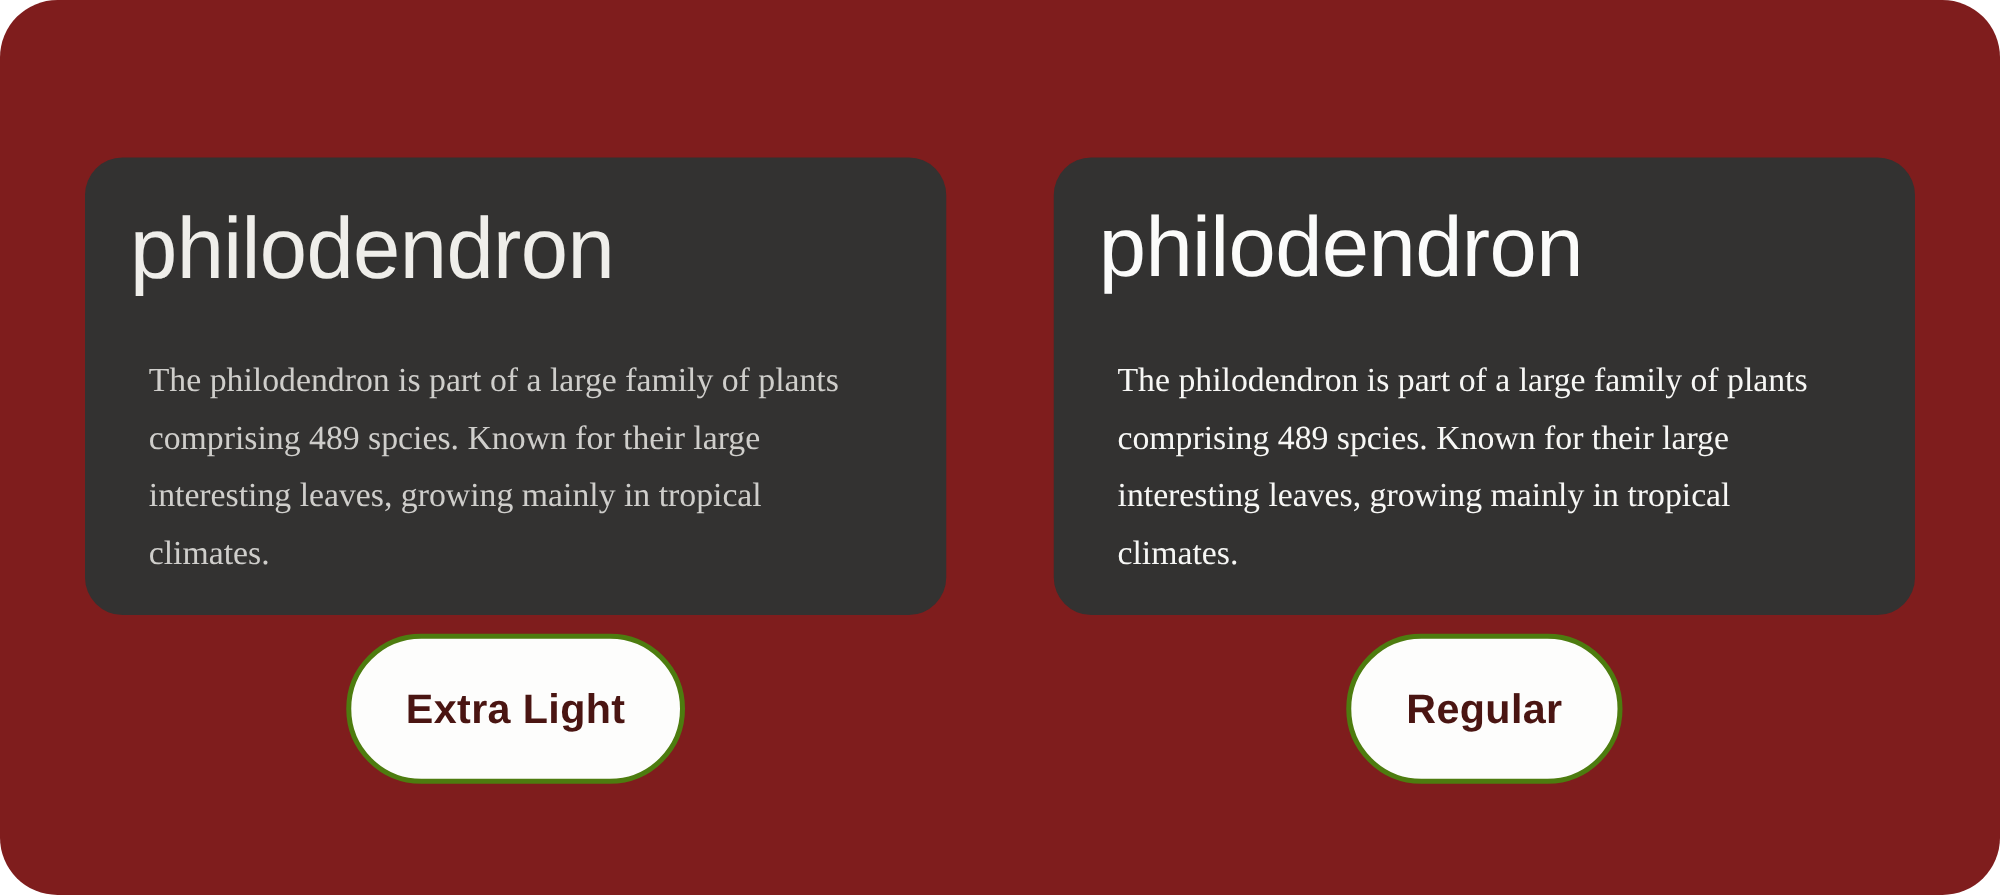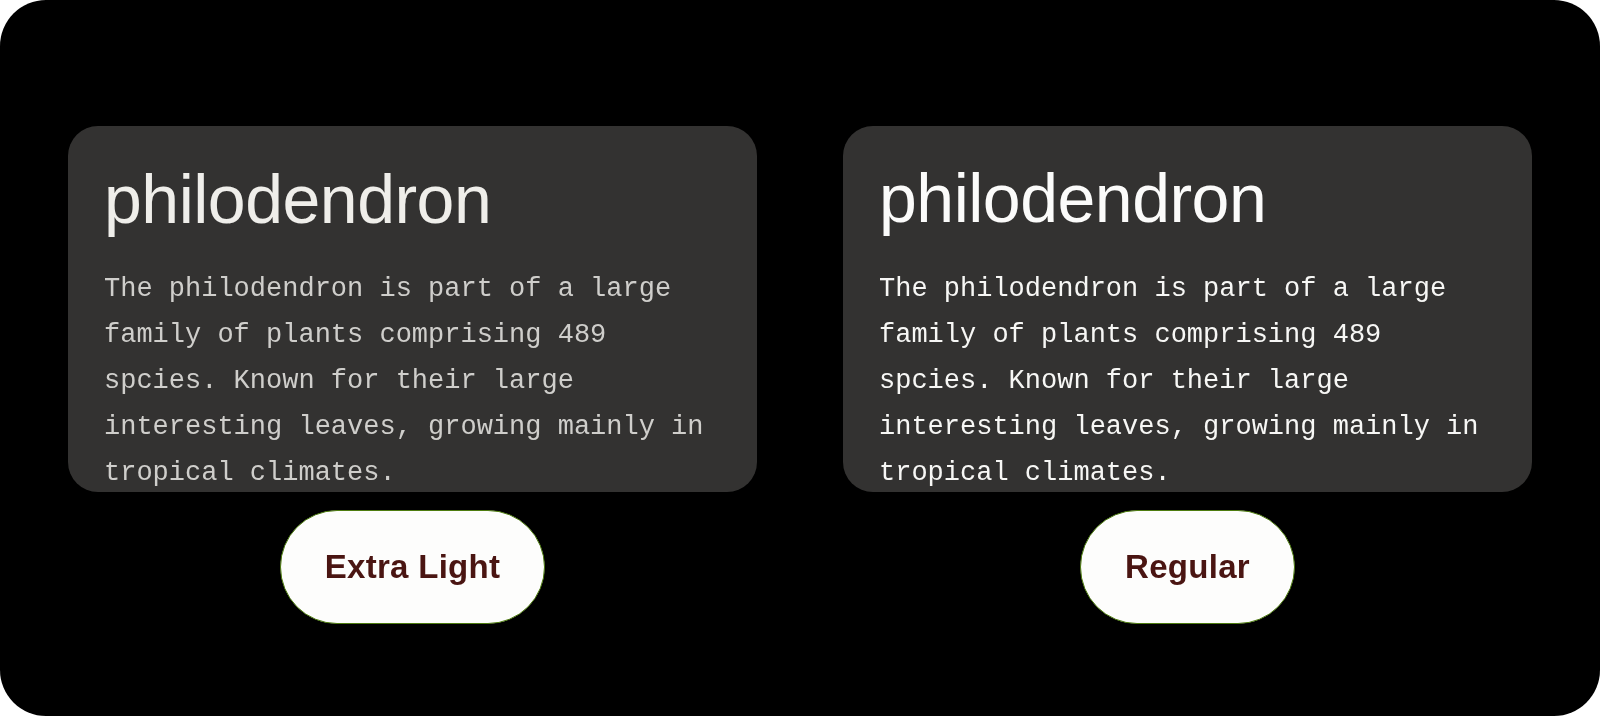--- a/index.html
+++ b/index.html
@@ -11,21 +11,21 @@
     width: 1600px;
     height: 716px;
     overflow: hidden;
     font-family: "Liberation Sans", sans-serif;
   }
 
   #canvas {
     position: relative;
     width: 1600px;
     height: 716px;
-    background: #000000;
+    background: #7f1d1d;
     border-radius: 46px;
     box-sizing: border-box;
     overflow: hidden;
   }
 
   #specimen-row {
     position: absolute;
     left: 68px;
     top: 126px;
     width: 1464px;
@@ -47,23 +47,23 @@
   .card-heading {
     margin: 0;
     font-family: "Liberation Sans", sans-serif;
     font-size: 68px;
     line-height: 1.0;
     letter-spacing: -0.5px;
     white-space: nowrap;
   }
 
   .card-body {
-    margin: 0;
+    margin: 15px;
     padding-top: 34px;
-    font-family: Liberation Mono, monospace;
+    font-family: Liberation Serif, serif;
     font-size: 27px;
     line-height: 46px;
   }
 
   
   .card-extralight .card-heading {
     color: #efeeea;
     font-weight: 200;
     -webkit-text-stroke: 0.001px #efeeea;
     transform: scaleY(1.02);
@@ -103,21 +103,21 @@
   }
   .label-slot.slot-left  { left: 0; }
   .label-slot.slot-right { left: 775px; text-align: center; }
 
   .weight-pill {
     display: inline-flex;
     align-items: center;
     justify-content: center;
     height: 78px;
     padding: 17px 44px;
-    border: 1px solid #4d7c0f;
+    border: 4px solid #4d7c0f;
     border-radius: 999px;
     background: #fdfdfc;
     color: #4a1512;
     font-family: "Liberation Sans", sans-serif;
     font-size: 33px;
     font-weight: 700;
     letter-spacing: 0.3px;
     white-space: nowrap;
     cursor: pointer;
   }

